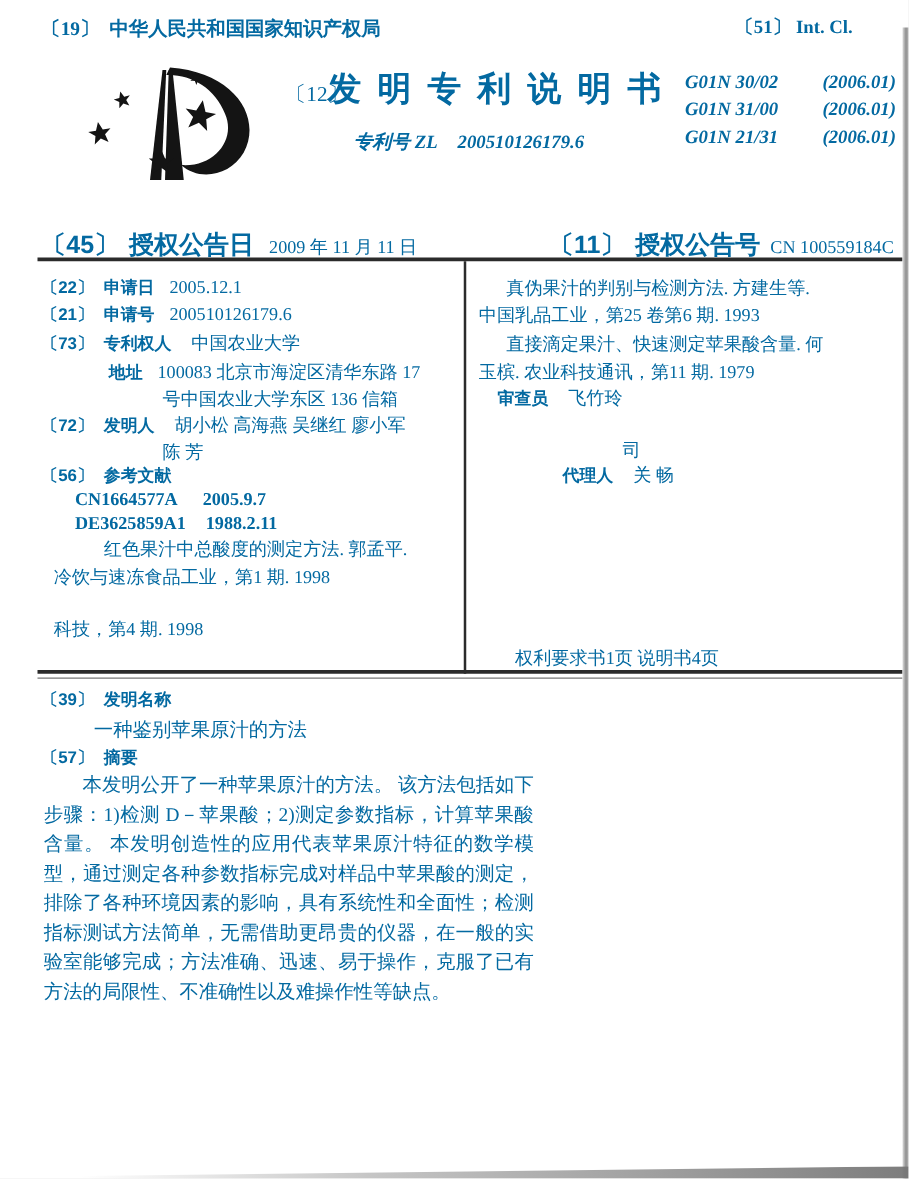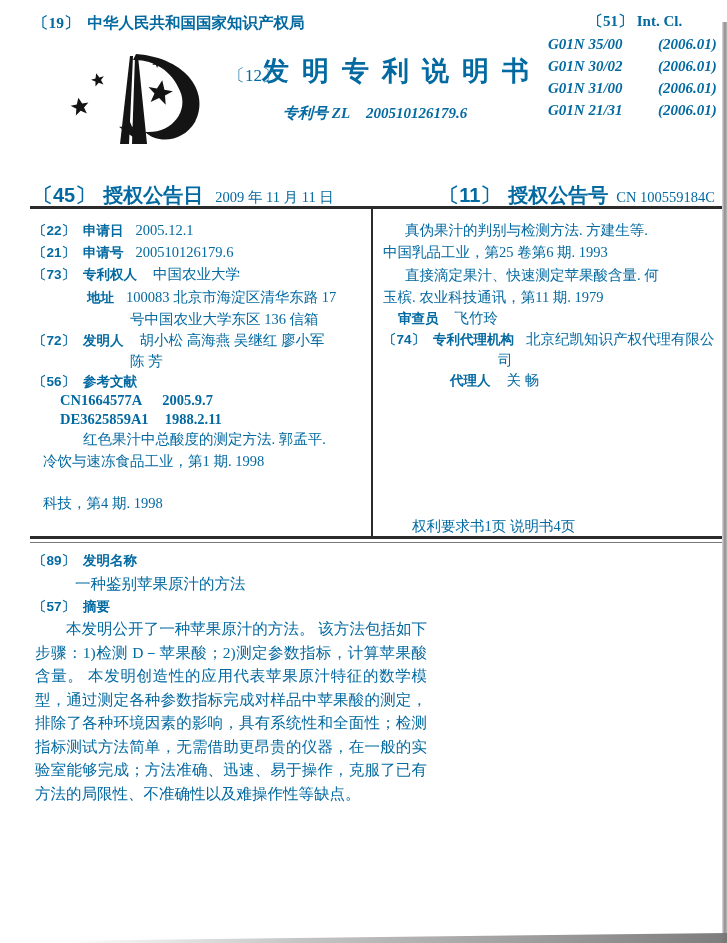--- a/index.html
+++ b/index.html
@@ -75,23 +75,20 @@
   <div class="abs doc-code" style="left:228px;top:64px;">〔12〕</div>
   <div class="abs doc-title" style="left:262px;top:53px;">发明专利说明书</div>
   <div class="abs" style="left:283px;top:104px;">
     <span class="patent-no">专利号 ZL</span><span class="patent-no gap16">200510126179.6</span>
   </div>
 
   <div class="abs intcl-h" style="left:588px;top:12px;">
     <span>〔51〕</span>
     <span>Int. Cl.</span>
   </div>
-  <div class="abs intcl-row" style="left:548px;top:36px;">
-    <span class="intcl-cls">G01N 35/00</span><span>(2006.01)</span>
-  </div>
   <div class="abs intcl-row" style="left:548px;top:58px;">
     <span class="intcl-cls">G01N 30/02</span><span>(2006.01)</span>
   </div>
   <div class="abs intcl-row" style="left:548px;top:80px;">
     <span class="intcl-cls">G01N 31/00</span><span>(2006.01)</span>
   </div>
   <div class="abs intcl-row" style="left:548px;top:102px;">
     <span class="intcl-cls">G01N 21/31</span><span>(2006.01)</span>
   </div>
 
@@ -136,31 +133,28 @@
   <div class="abs val" style="left:43px;top:452px;">冷饮与速冻食品工业，第1 期.  1998</div>
   <div class="abs val" style="left:43px;top:494px;">科技，第4 期.  1998</div>
 
   <div class="abs val" style="left:405px;top:221px;">真伪果汁的判别与检测方法.  方建生等.</div>
   <div class="abs val" style="left:383px;top:243px;">中国乳品工业，第25 卷第6 期.  1993</div>
   <div class="abs val" style="left:405px;top:266px;">直接滴定果汁、快速测定苹果酸含量.  何</div>
   <div class="abs val" style="left:383px;top:288px;">玉槟. 农业科技通讯，第11 期.  1979</div>
   <div class="abs" style="left:398px;top:309px;">
     <span class="lbl">审查员</span><span class="val gap16">飞竹玲</span>
   </div>
-  <div class="abs" style="left:383px;top:330px;">
-    <span class="code">〔74〕</span><span class="lbl gap8">专利代理机构</span><span class="val gap12">北京纪凯知识产权代理有限公</span>
-  </div>
   <div class="abs val" style="left:498px;top:351px;">司</div>
   <div class="abs" style="left:450px;top:371px;">
     <span class="lbl">代理人</span><span class="val gap16">关  畅</span>
   </div>
   <div class="abs val" style="left:412px;top:517px;">权利要求书1页  说明书4页</div>
 
   <div class="abs" style="left:33px;top:551px;">
-    <span class="code">〔89〕</span><span class="lbl gap8">发明名称</span>
+    <span class="code">〔39〕</span><span class="lbl gap8">发明名称</span>
   </div>
   <div class="abs" style="left:75px;top:574px;font-size:15.5px;">一种鉴别苹果原汁的方法</div>
   <div class="abs" style="left:33px;top:597px;">
     <span class="code">〔57〕</span><span class="lbl gap8">摘要</span>
   </div>
   <div class="abstract">本发明公开了一种苹果原汁的方法。 该方法包括如下步骤：1)检测 D－苹果酸；2)测定参数指标，计算苹果酸含量。 本发明创造性的应用代表苹果原汁特征的数学模型，通过测定各种参数指标完成对样品中苹果酸的测定，排除了各种环境因素的影响，具有系统性和全面性；检测指标测试方法简单，无需借助更昂贵的仪器，在一般的实验室能够完成；方法准确、迅速、易于操作，克服了已有方法的局限性、不准确性以及难操作性等缺点。</div>
 
   <div class="edge-right"></div>
   <div class="edge-bottom"></div>
 </div>

